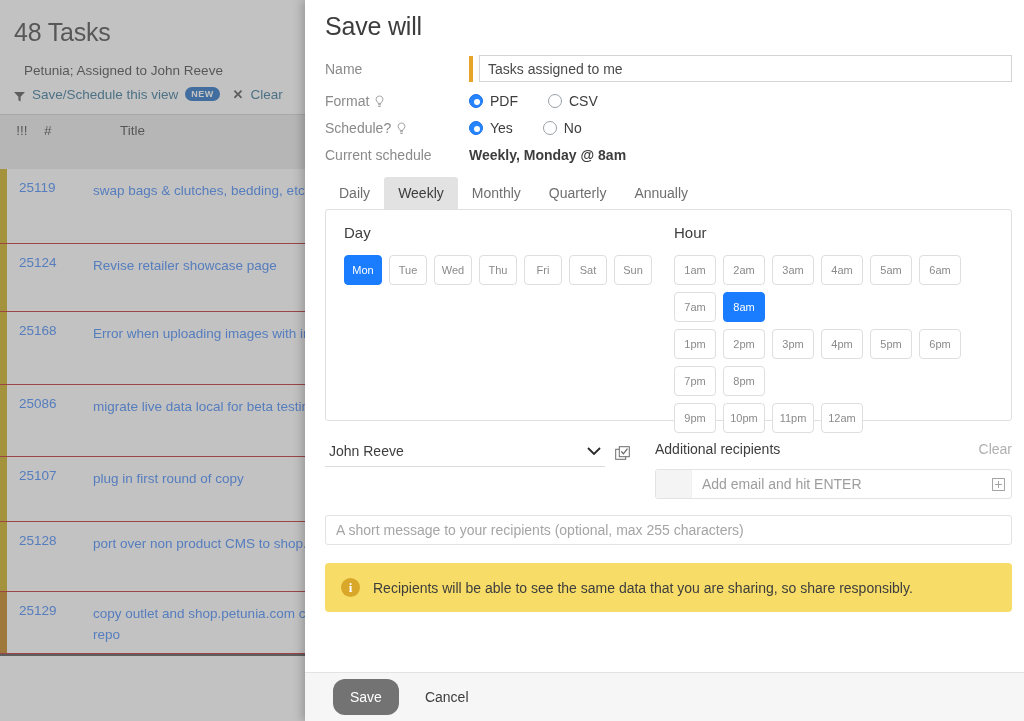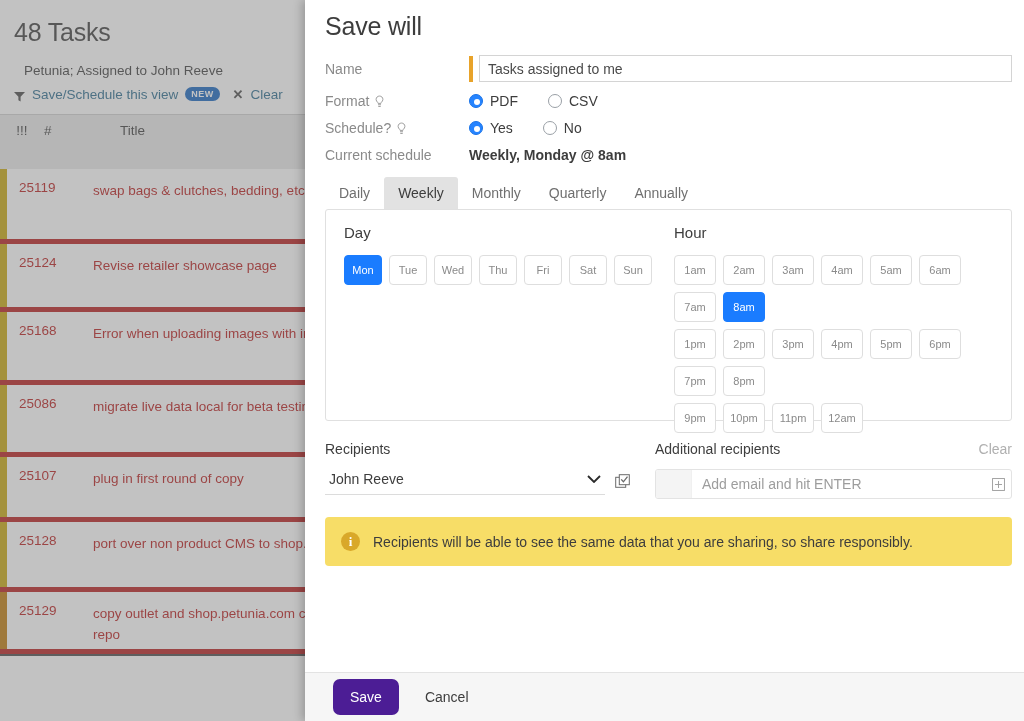--- a/index.html
+++ b/index.html
@@ -37,22 +37,22 @@
   .icon-x { font-size:13px; color:#4a4a4a; font-weight:bold; margin-left:6px; }
   .bg-table { margin-top:12px; width:500px; border-top:1px solid #cfcfcf; }
   .bg-thead {
     height:54px; background:#e9e9e9; display:flex; align-items:flex-start;
     font-size:13.5px; color:#3d3d3d; padding-top:8px;
   }
   .th-pri { width:44px; text-align:center; }
   .th-num { width:44px; }
   .th-title { padding-left:32px; }
   .bg-row {
-    display:flex; border-bottom:5px solid #b91c1c; font-size:13.5px;
-    color:#b91c1c; position:relative; background:#fff;
+    display:flex; border-bottom:1px solid #b91c1c; font-size:13.5px;
+    color:#3b82f6; position:relative; background:#fff;
   }
   .bg-row .stripe { width:7px; flex:none; }
   .bg-row .cell-num { width:76px; padding:11px 0 0 12px; flex:none; }
   .bg-row .cell-title { padding:11px 20px 0 10px; line-height:21px; }
   .bg-bottombar {
     height:48px; border-top:2px solid #4a4a4a; background:#fff;
     display:flex; align-items:center; justify-content:flex-end;
     padding-right:22px; color:#555; font-size:14px;
   }
 
@@ -176,21 +176,21 @@
     display:flex; align-items:center; justify-content:center;
     font-family:"Liberation Serif", serif;
   }
   .warn-text { font-size:14px; color:#3d3d3d; }
 
   #dialog-footer {
     height:49px; flex:none; background:#f6f6f6; border-top:1px solid #e3e3e3;
     display:flex; align-items:center; padding-left:28px; gap:20px;
   }
   .btn-save {
-    background:#4c1d95; color:#fff; border:none; border-radius:7px;
+    background:#737373; color:#fff; border:none; border-radius:12px;
     font-size:14px; padding:10px 17px; font-family:"Liberation Sans", sans-serif;
   }
   .btn-cancel { font-size:14px; color:#3d3d3d; background:none; border:none;
     font-family:"Liberation Sans", sans-serif; }
 </style>
 </head>
 <body>
 
 <div id="bg-panel">
   <div id="bg-inner">
@@ -379,21 +379,20 @@
           <div class="chip hour">10pm</div>
           <div class="chip hour">11pm</div>
           <div class="chip hour">12am</div>
         </div>
       </div>
     </div>
 
     
     <div class="recips">
       <div class="recips-left">
-        <div class="sec-label">Recipients</div>
         <div class="select-row">
           <div class="select">
             <span>John Reeve</span>
             <span class="chev-down">
               <svg viewBox="0 0 14 8" width="14" height="8">
                   <polyline points="1,1 7,7 13,1" fill="none" stroke="#2a2a2a" stroke-width="1.8"></polyline>
                 </svg>
             </span>
           </div>
           <span class="copy-icon">
@@ -419,20 +418,21 @@
               <rect x="0.6" y="0.6" width="12.8" height="12.8" fill="none" stroke="#9d9d9d" stroke-width="1"></rect>
               <line x1="7" y1="3.2" x2="7" y2="10.8" stroke="#9d9d9d" stroke-width="1"></line>
               <line x1="3.2" y1="7" x2="10.8" y2="7" stroke="#9d9d9d" stroke-width="1"></line>
             </svg>
           </span>
         </div>
       </div>
     </div>
 
     
+    <input class="msg-input" type="text" placeholder="A short message to your recipients (optional, max 255 characters)" style="">
 
     
     <div class="warn">
       <span class="warn-icon">i</span>
       <span class="warn-text">Recipients will be able to see the same data that you are sharing, so share responsibly.</span>
     </div>
   </div>
 
   <div id="dialog-footer">
     <button class="btn-save">Save</button>

